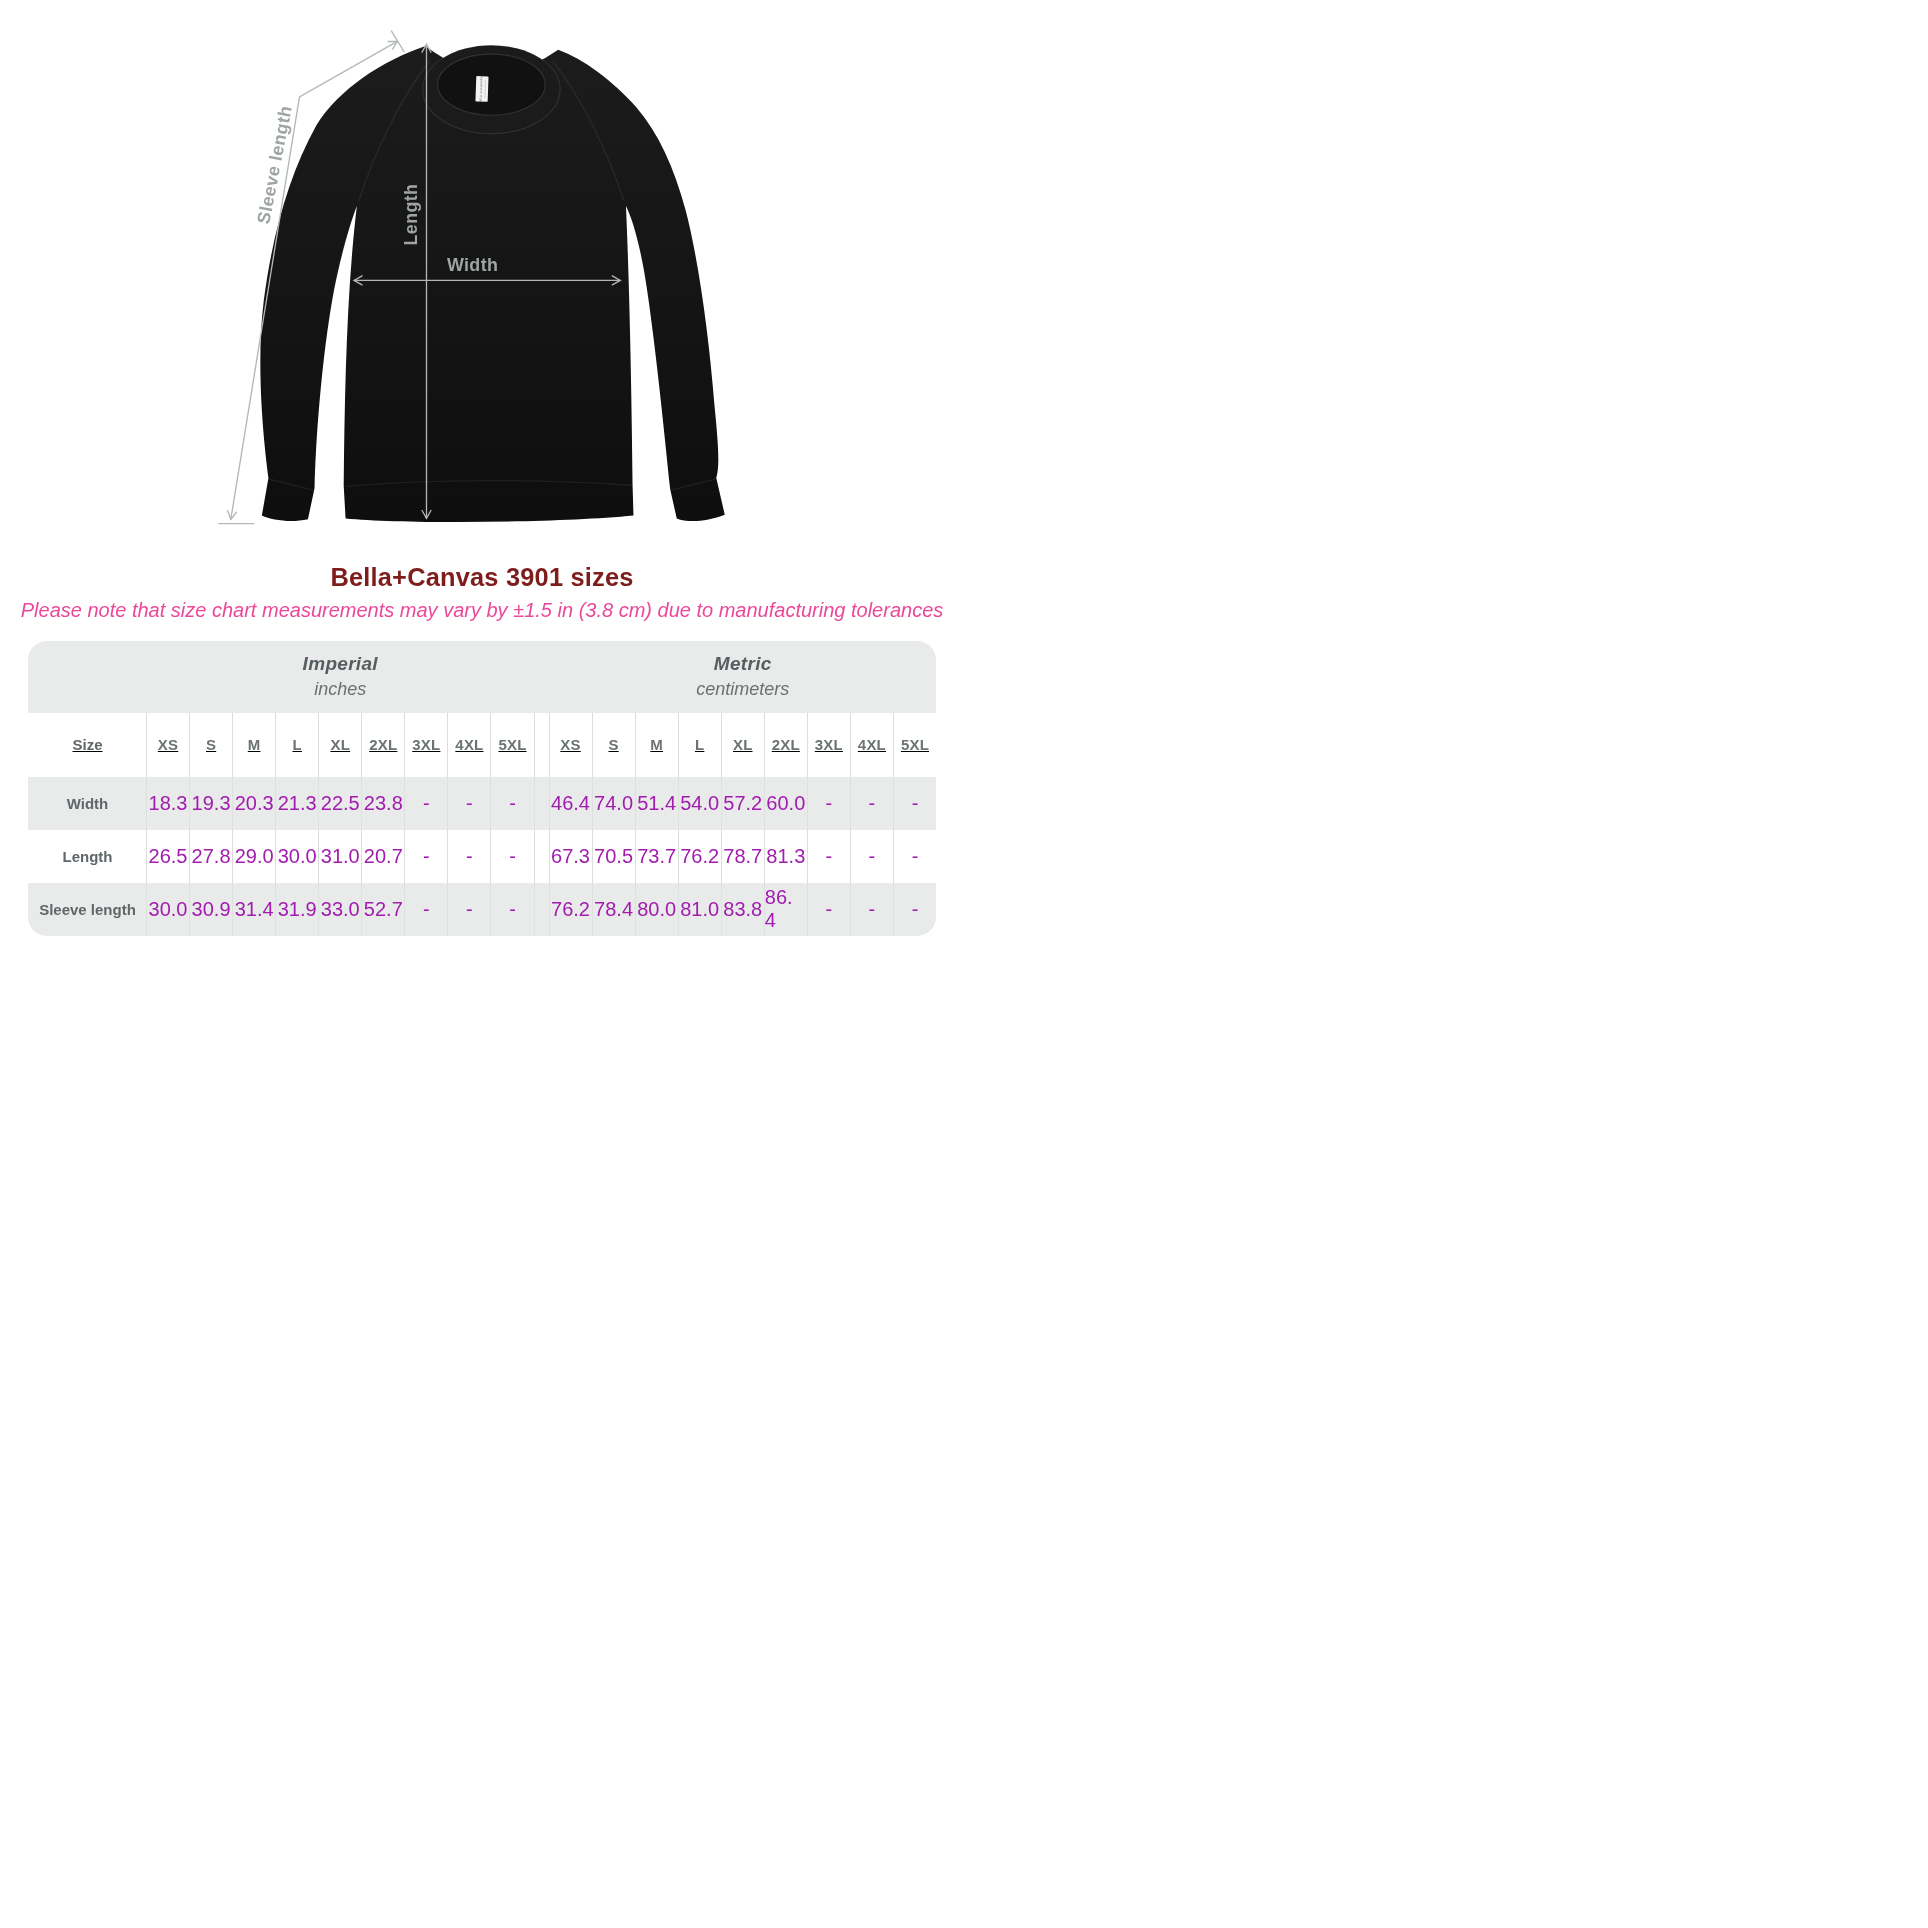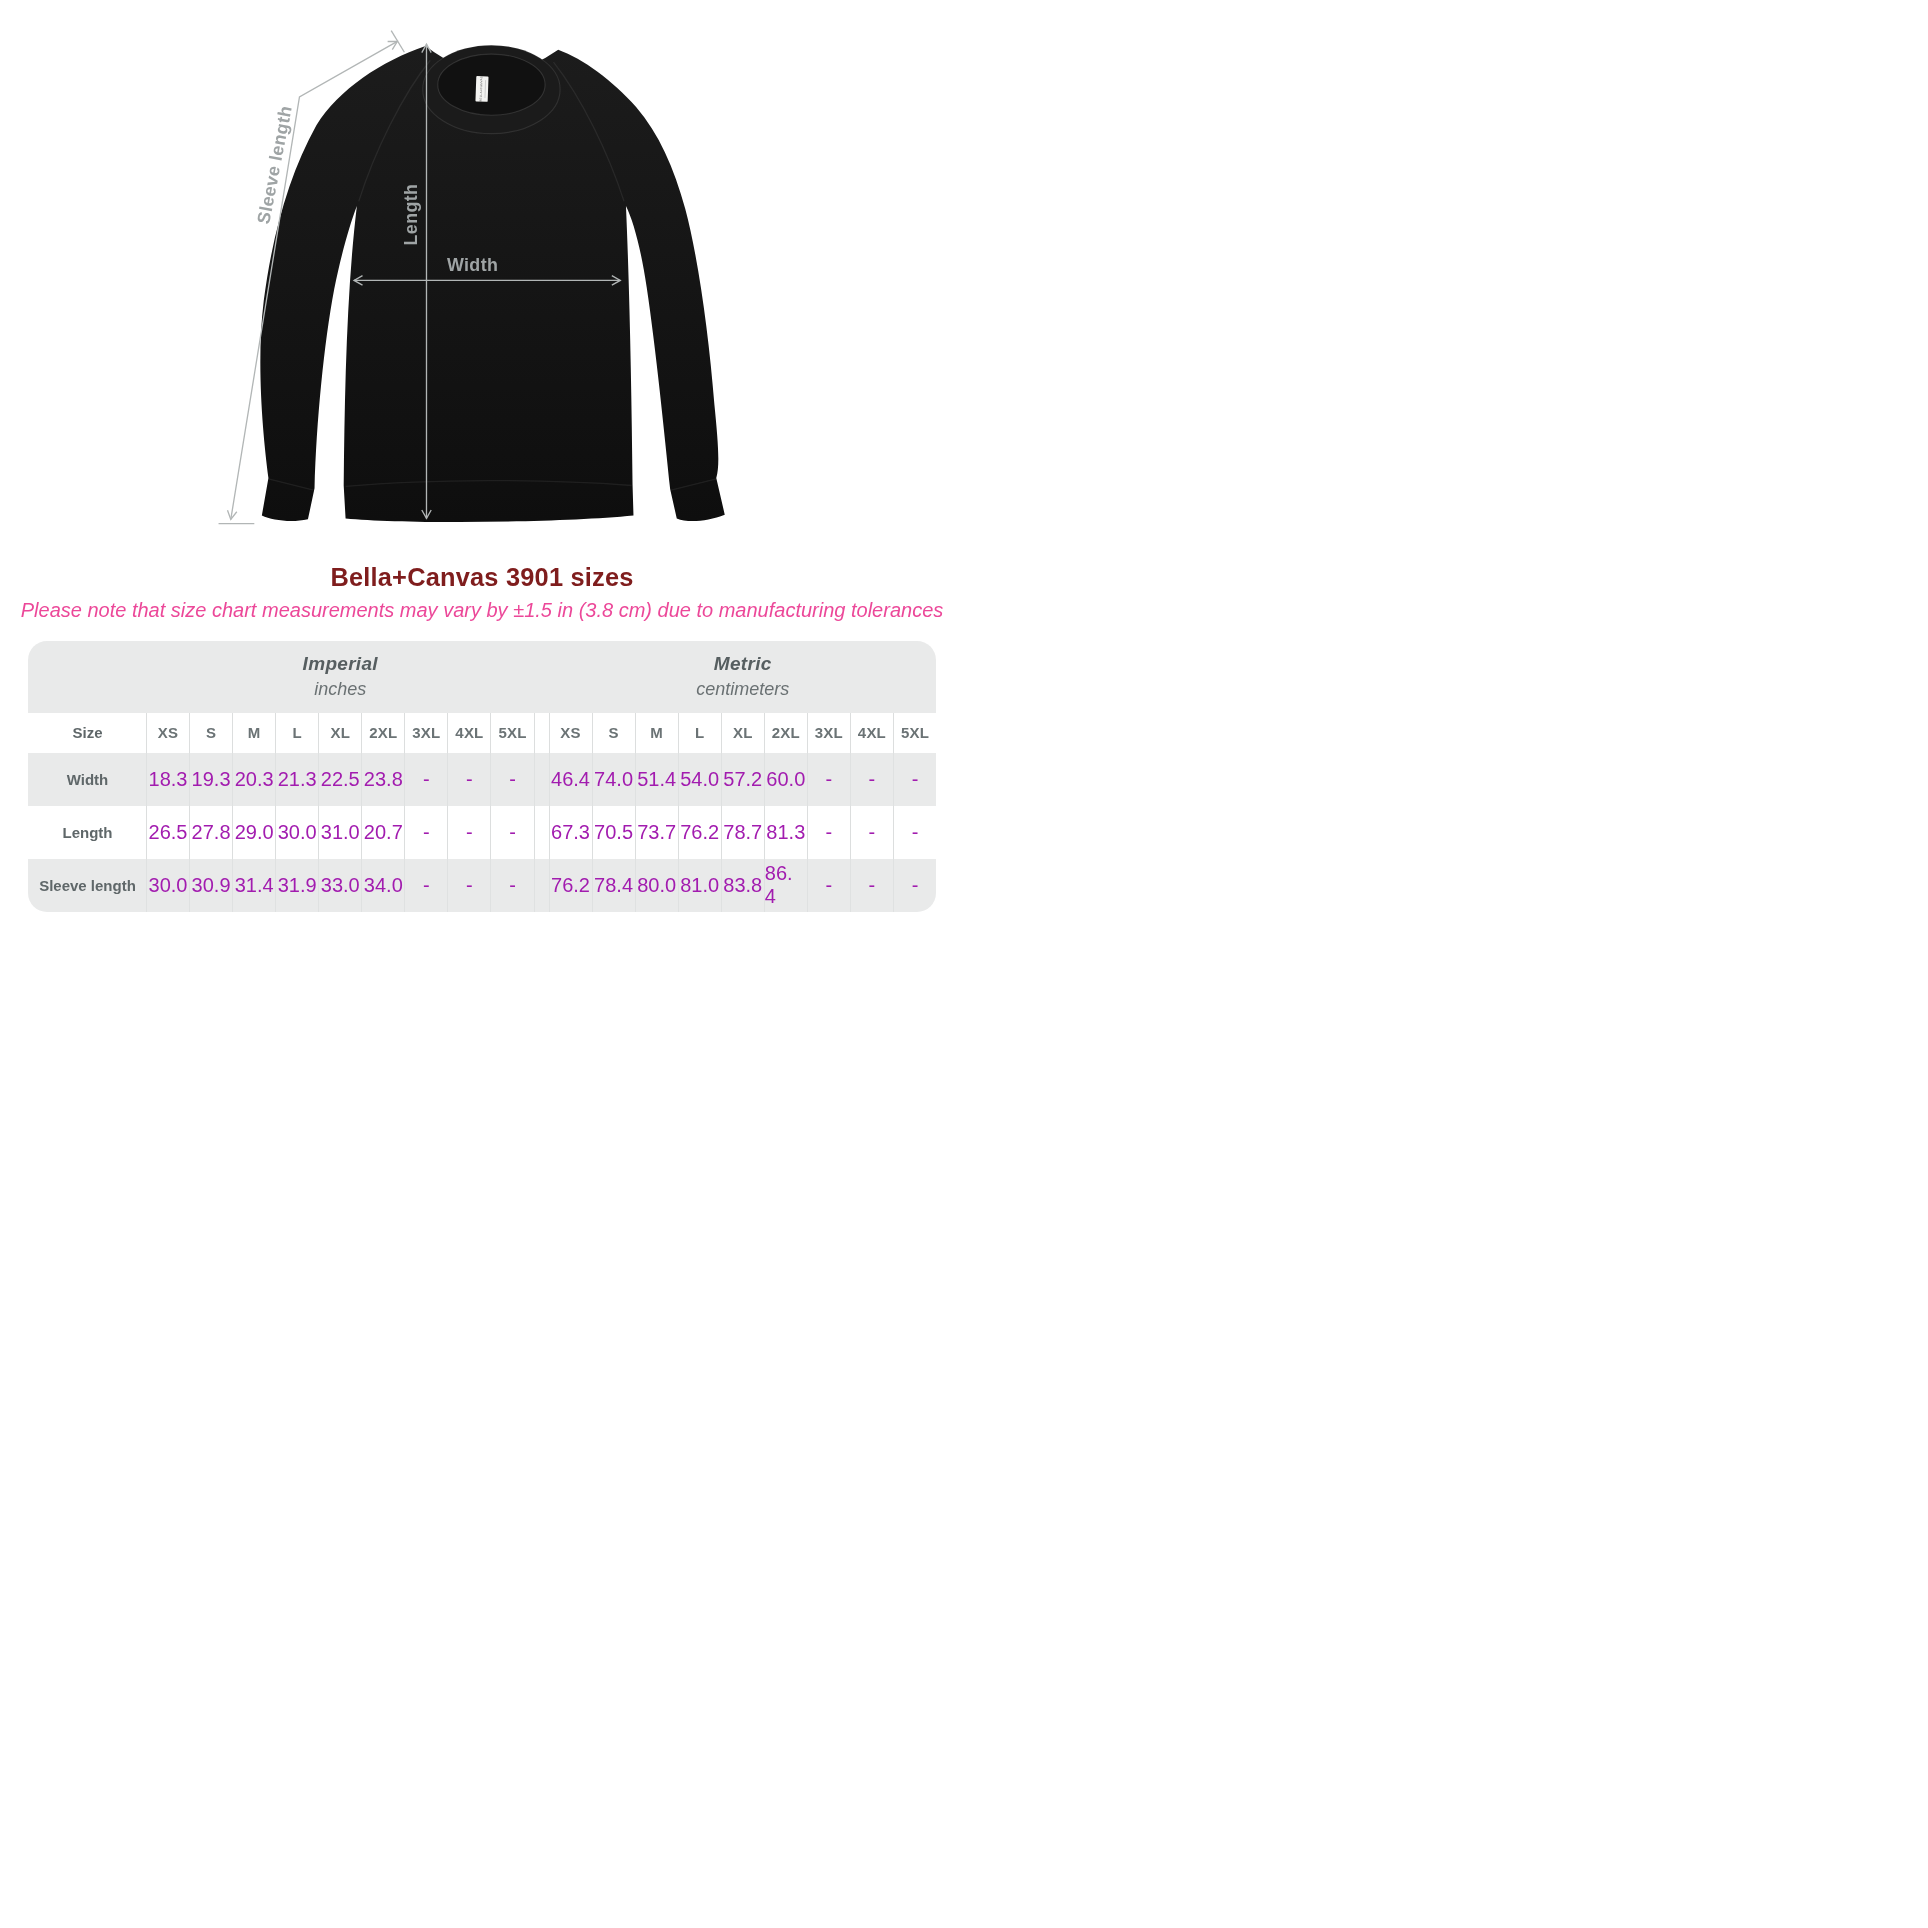--- a/index.html
+++ b/index.html
@@ -16,21 +16,21 @@
   .title-block p{margin:6.6px 0 0 0;font-size:20px;line-height:21px;font-style:italic;color:#ec4899;}
 
   
   .size-table{margin:20px 28px 0 28px;border-radius:19px;overflow:hidden;background:#ffffff;}
   .grid{display:grid;grid-template-columns:118px repeat(9,1fr) 15px repeat(9,1fr);}
   .c{display:flex;align-items:center;justify-content:center;border-left:0.9px solid transparent;}
   .span9{grid-column:span 9;}
   .band{height:72px;background:#e9eaea;flex-direction:column;}
   .band .g1{font-size:19px;font-weight:bold;font-style:italic;color:#565e60;letter-spacing:0.3px;}
   .band .g2{font-size:18px;font-style:italic;color:#6a7173;margin-top:4.7px;}
-  .rs{height:40px;}
+  .rs{height:64px;text-decoration:underline;}
   .rd{height:53px;}
   .white{background:#ffffff;}
   .gray{background:#e9eaea;}
   .sep.white{border-left-color:#dcdede;}
   .sep.gray{border-left-color:#dfe1e1;}
   .hdr span{font-size:15px;font-weight:bold;color:#6b7375;letter-spacing:0.2px;}
   .lbl span{font-size:15px;font-weight:bold;color:#5f6769;}
   .val span{font-size:20px;color:#a21caf;}
 
   
@@ -304,21 +304,21 @@
         <div class="c val gray rd sep">
           <span>31.4</span>
         </div>
         <div class="c val gray rd sep">
           <span>31.9</span>
         </div>
         <div class="c val gray rd sep">
           <span>33.0</span>
         </div>
         <div class="c val gray rd sep">
-          <span>34.0</span>
+          <span>52.7</span>
         </div>
         <div class="c val gray rd sep">
           <span>-</span>
         </div>
         <div class="c val gray rd sep">
           <span>-</span>
         </div>
         <div class="c val gray rd sep">
           <span>-</span>
         </div>

